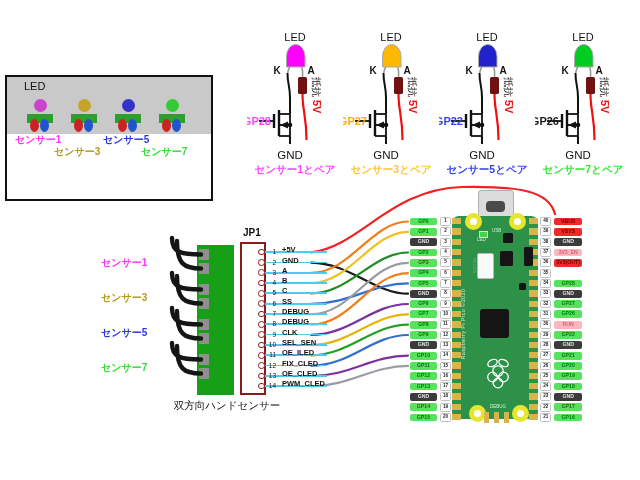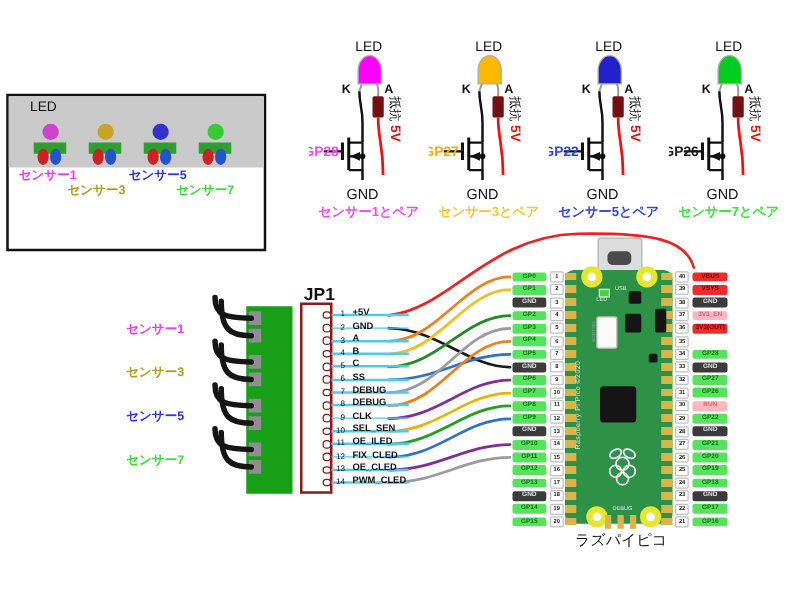--- a/index.html
+++ b/index.html
@@ -18,21 +18,21 @@
   .unit .ov.red{left:5px;background:#cc2222;}
   .unit .ov.blue{left:15px;background:#2255cc;}
   .sbox-label{position:absolute;font-size:10px;font-weight:bold;white-space:nowrap;}
 
   
   .circuits{left:247px;top:26px;width:384px;height:152px;display:flex;}
   .circuit{width:96px;height:152px;position:relative;}
   .circuit svg{display:block;}
 
   
-  .jp1-title{left:243px;top:227px;font-size:14px;font-weight:bold;color:#111;}
+  .jp1-title{left:243px;top:227px;font-size:10px;font-weight:bold;color:#111;}
   .jp1-box{left:240px;top:242px;width:22px;height:149px;border:2px solid var(--jp1-red);background:#fff;}
   .jp1-rows{left:254px;top:247px;width:95px;height:145px;}
   .jp1-row{position:relative;height:10.32px;}
   .jp1-line{position:absolute;left:11px;top:4.2px;width:62px;height:1.8px;background:var(--cyan);}
   .jp1-dot{position:absolute;left:4px;top:1.8px;width:4.6px;height:4.6px;border:1.6px solid var(--jp1-red);
            border-radius:50%;background:#fff;}
   .jp1-num{position:absolute;left:12px;top:1.2px;width:10px;font-size:6.5px;color:#111;text-align:right;}
   .jp1-label{position:absolute;left:28px;top:-1.8px;font-size:7.5px;font-weight:bold;color:#111;z-index:2;white-space:nowrap;}
 
   
@@ -390,20 +390,21 @@
   <span class="abs hs-tab" style="left:199px;top:284px"></span>
   <span class="abs hs-tab" style="left:199px;top:298px"></span>
   <span class="abs hs-tab" style="left:199px;top:319px"></span>
   <span class="abs hs-tab" style="left:199px;top:333px"></span>
   <span class="abs hs-tab" style="left:199px;top:354px"></span>
   <span class="abs hs-tab" style="left:199px;top:368px"></span>
   <span class="abs hs-label" style="left: 101px; top: 256px; color: rgb(255, 51, 255);">センサー1</span>
   <span class="abs hs-label" style="left: 101px; top: 291px; color: rgb(176, 156, 26);">センサー3</span>
   <span class="abs hs-label" style="left: 101px; top: 326px; color: rgb(42, 53, 232);">センサー5</span>
   <span class="abs hs-label" style="left: 101px; top: 361px; color: rgb(53, 221, 53);">センサー7</span>
+  <div class="abs hs-caption">双方向ハンドセンサー</div>
 
   <div class="abs pico-usb">
     <span class="hole-in"></span>
   </div>
   <div class="abs pico-board"></div>
   <div class="abs padstrip" style="left:452px;top:218px"></div>
   <div class="abs padstrip" style="left:529px;top:218px"></div>
   <div class="abs screw" style="left:465px;top:213px"></div>
   <div class="abs screw" style="left:509px;top:213px"></div>
   <div class="abs screw" style="left:469px;top:405px"></div>
@@ -632,15 +633,14 @@
       <div class="pico-row">
         <span class="pnum">22</span>
         <span class="plabel" data-type="gpio">GP17</span>
       </div>
 
       <div class="pico-row">
         <span class="pnum">21</span>
         <span class="plabel" data-type="gpio">GP16</span>
       </div>
     </div>
-  <div class="abs pico-caption">ラズパイピコ</div>
 
 </div>
 
 </body></html>

